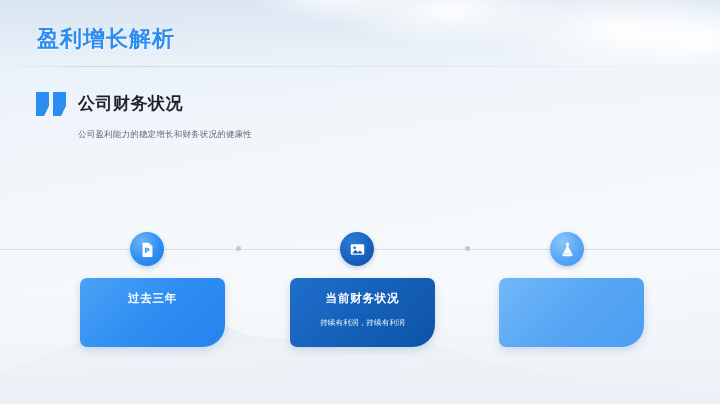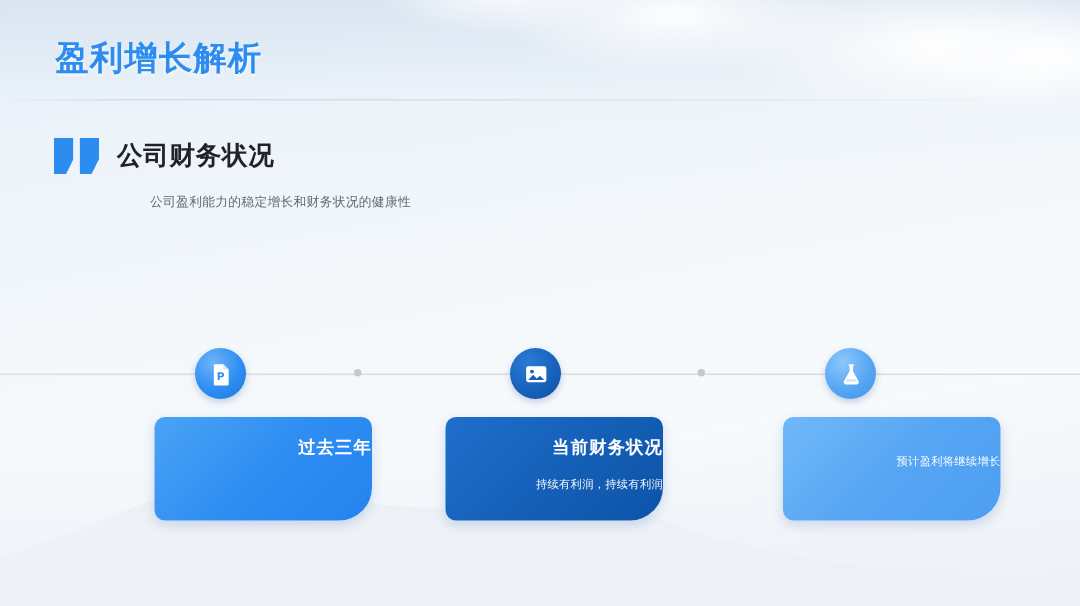--- a/index.html
+++ b/index.html
@@ -62,21 +62,21 @@
   .qm-bar {
     width:13px; height:24px;
     background:#2d8cf0;
     clip-path:polygon(0 0, 100% 0, 100% 58%, 62% 100%, 0 100%, 0 0);
   }
   .quote-heading {
     font-size:17px; font-weight:bold; color:#1f2329; letter-spacing:0.5px;
     padding-top:4px;
   }
   .quote-sub {
-    margin-top:11px; margin-left:64px;
+    margin-top:11px; margin-left:42px;
     font-size:8.5px; color:#5f6a76; letter-spacing:0.2px;
   }
 
   
   .timeline-line {
     position:absolute; left:0; top:249px; width:720px; height:1px;
     background:#d8dde3;
   }
   .tl-dot {
     position:absolute; top:246px; width:5px; height:5px; border-radius:50%;
@@ -87,27 +87,26 @@
           display:flex; align-items:center; justify-content:center;
           box-shadow:0 2px 5px rgba(30,80,160,0.25); }
   .node.n1 { left:130px; background:radial-gradient(circle at 35% 28%, #6cb4f8 0%, #2f8ef2 55%, #1878e0 100%); }
   .node.n2 { left:340px; background:radial-gradient(circle at 35% 28%, #2a7bd6 0%, #1760ba 60%, #0f4d9e 100%); }
   .node.n3 { left:550px; background:radial-gradient(circle at 35% 28%, #8cc6fb 0%, #56a7f4 55%, #3d93ea 100%); }
 
   
   .card {
     position:absolute; top:278px; width:145px; height:69px;
     border-radius:7px 7px 22px 7px;
-    color:#fff; text-align:right;
+    color:#fff; text-align:center;
     padding-top:13px;
     box-shadow:0 3px 8px rgba(30,80,160,0.18);
-    margin-left:23px;
   }
   .card.k1 { left:80px;  background:linear-gradient(135deg,#4aa3f5 0%,#2f8ef2 50%,#2483ee 100%); }
-  .card.k2 { left:274px; background:linear-gradient(135deg,#1f6fcc 0%,#1560b8 50%,#0d54a8 100%); }
+  .card.k2 { left:290px; background:linear-gradient(135deg,#1f6fcc 0%,#1560b8 50%,#0d54a8 100%); }
   .card.k3 { left:499px; background:linear-gradient(135deg,#71b8f8 0%,#57a6f4 50%,#4d9ef2 100%); }
   .card-title { font-size:11.5px; font-weight:bold; letter-spacing:0.8px; }
   .card-desc  { margin-top:12px; font-size:7.5px; letter-spacing:0.2px; color:rgba(255,255,255,0.96); }
 </style>
 </head>
 <body>
 
 <div class="slide">
 
   <div class="sky-tint"></div>
@@ -164,16 +163,15 @@
   </div>
 
   <div class="card k1">
     <div class="card-title">过去三年</div>
   </div>
   <div class="card k2">
     <div class="card-title">当前财务状况</div>
     <div class="card-desc">持续有利润，持续有利润</div>
   </div>
   <div class="card k3">
-    <div class="card-desc">预计盈利将继续增长</div>
   </div>
 
 </div>
 
 </body></html>

